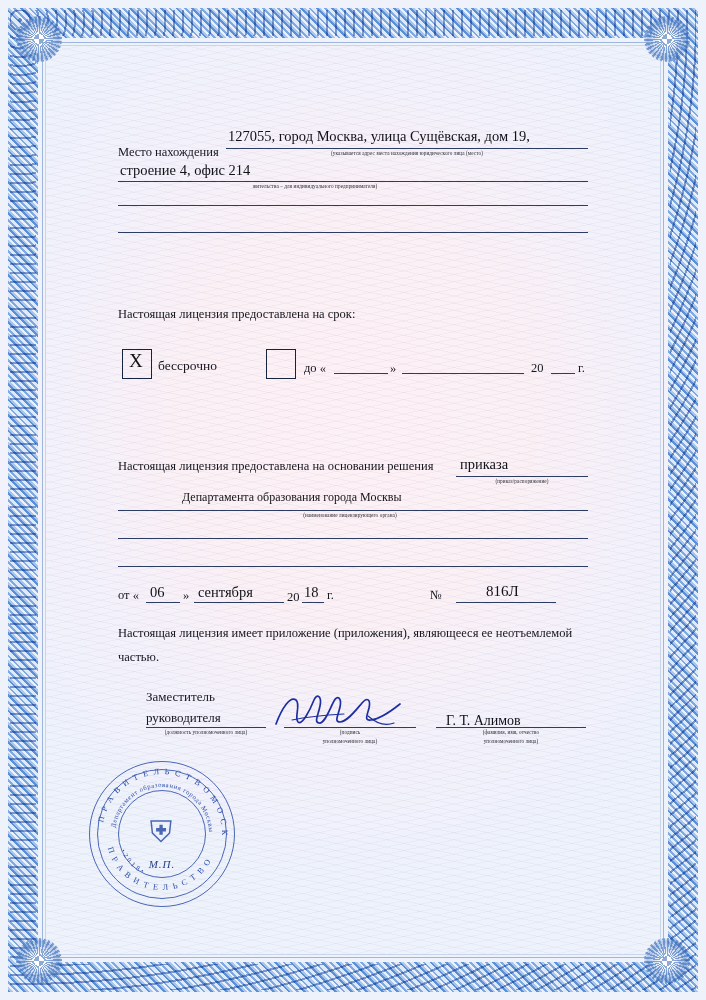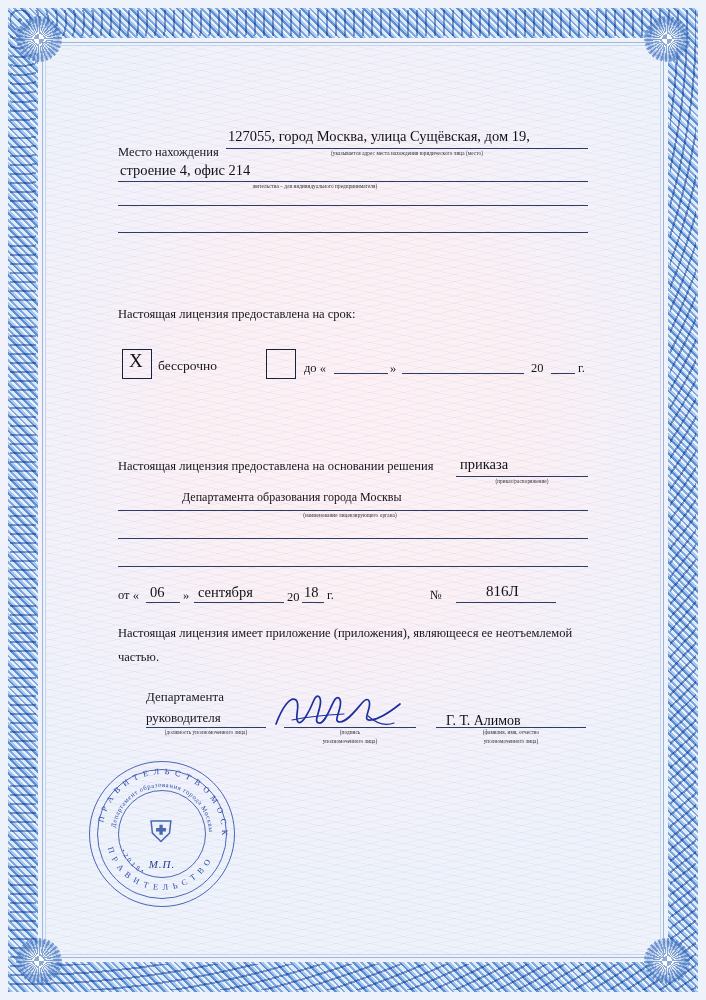--- a/index.html
+++ b/index.html
@@ -272,21 +272,21 @@
     <div class="ruled" style="left:302px; top:602px; width:22px;"></div>
     <div class="row label" style="left:327px; top:588px;">г.</div>
 
     <div class="row label" style="left:430px; top:588px;">№</div>
     <div class="row filled" style="left:486px; top:583px; font-size:15px;">816Л</div>
     <div class="ruled" style="left:456px; top:602px; width:100px;"></div>
 
     <div class="row label" style="left:118px; top:626px;">Настоящая лицензия имеет приложение (приложения), являющееся ее неотъемлемой</div>
     <div class="row label" style="left:118px; top:650px;">частью.</div>
 
-    <div class="row label" style="left:146px; top:689px; font-size:13px;">Департамента</div>
+    <div class="row label" style="left:146px; top:689px; font-size:13px;">Заместитель</div>
     <div class="row label" style="left:146px; top:710px; font-size:13px;">руководителя</div>
     <div class="ruled" style="left:146px; top:727px; width:120px;"></div>
     <div class="hint" style="left:146px; top:729px; width:120px;">(должность уполномоченного лица)</div>
 
     <div class="signature">
       <svg viewBox="0 0 140 44" width="140" height="44" aria-hidden="true">
         <g fill="none" stroke="#1d2fa0" stroke-width="1.7" stroke-linecap="round">
           <path d="M4 34 C10 18, 18 6, 24 10 C29 14, 22 28, 26 32 C30 36, 38 20, 42 10 C45 3, 50 6, 48 16 C46 26, 42 32, 47 33 C53 34, 58 18, 62 11 C65 5, 70 7, 68 17 C66 26, 62 32, 68 32 C75 32, 84 20, 90 13 C95 7, 99 9, 97 18 C95 26, 92 31, 99 30 C108 29, 118 22, 128 14"></path>
           <path d="M20 30 C34 27, 54 25, 72 24" stroke-width="1.1"></path>
           <path d="M96 26 C104 33, 112 37, 122 33" stroke-width="1.2"></path>

